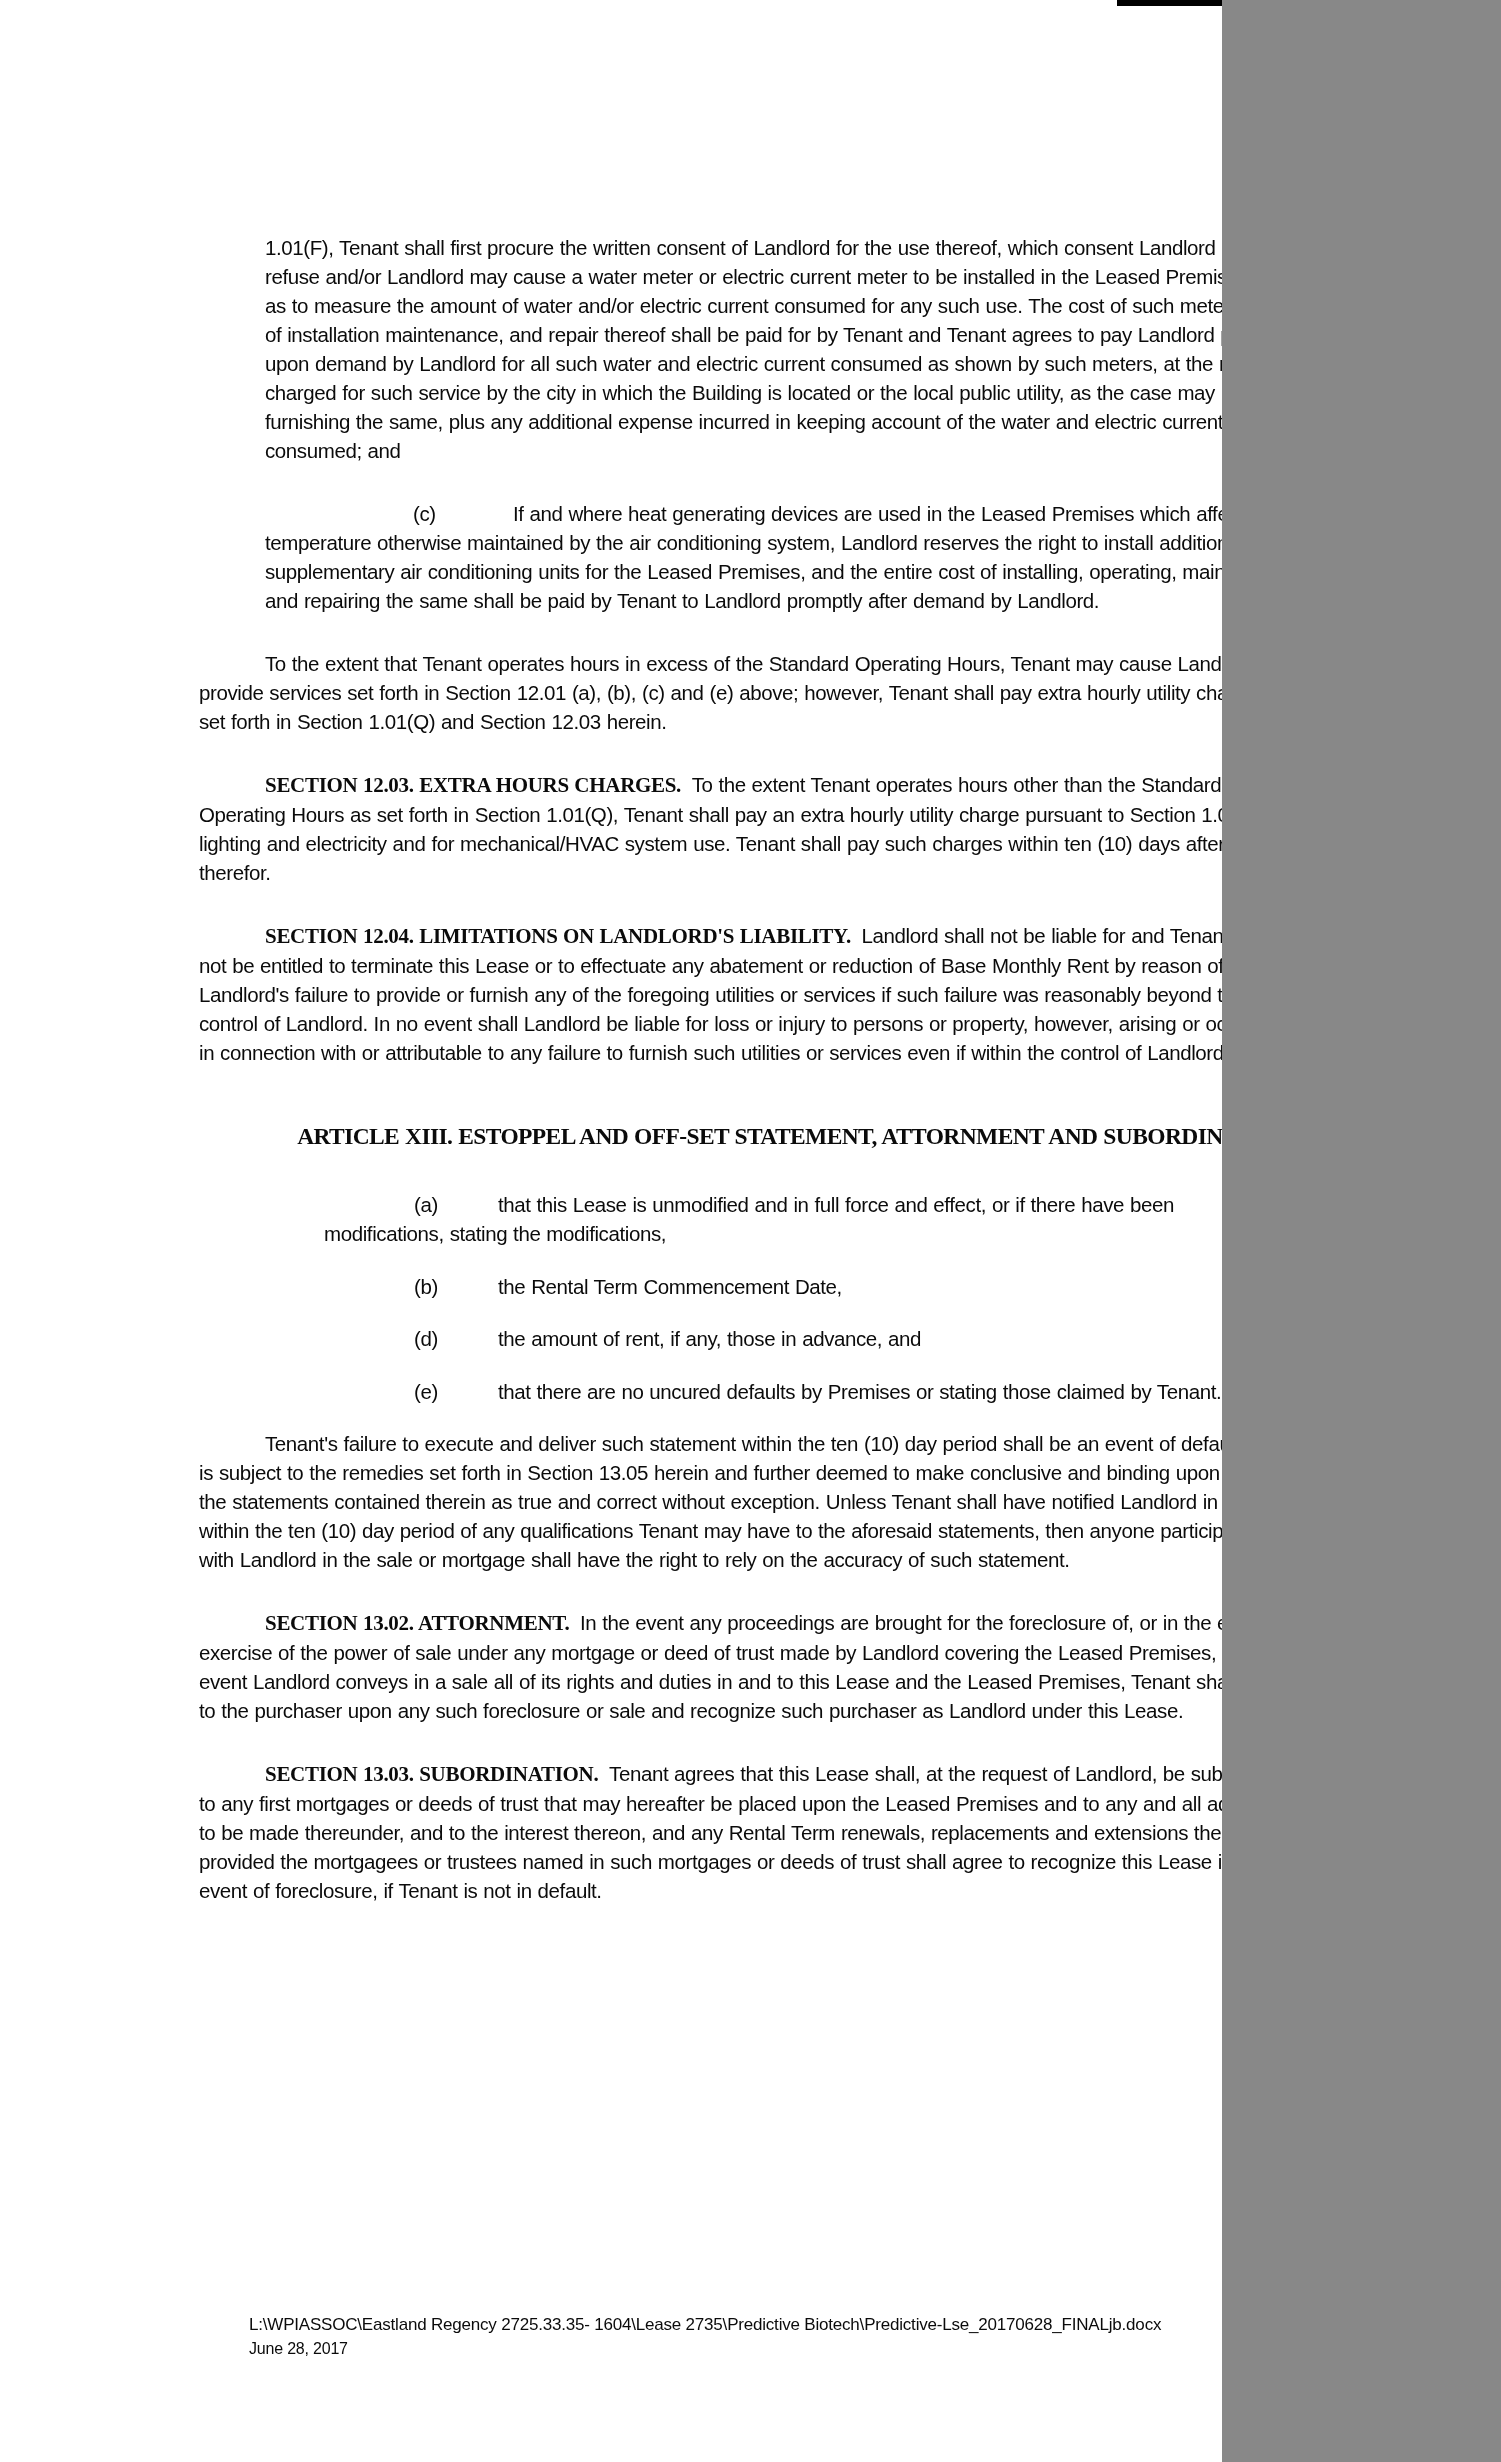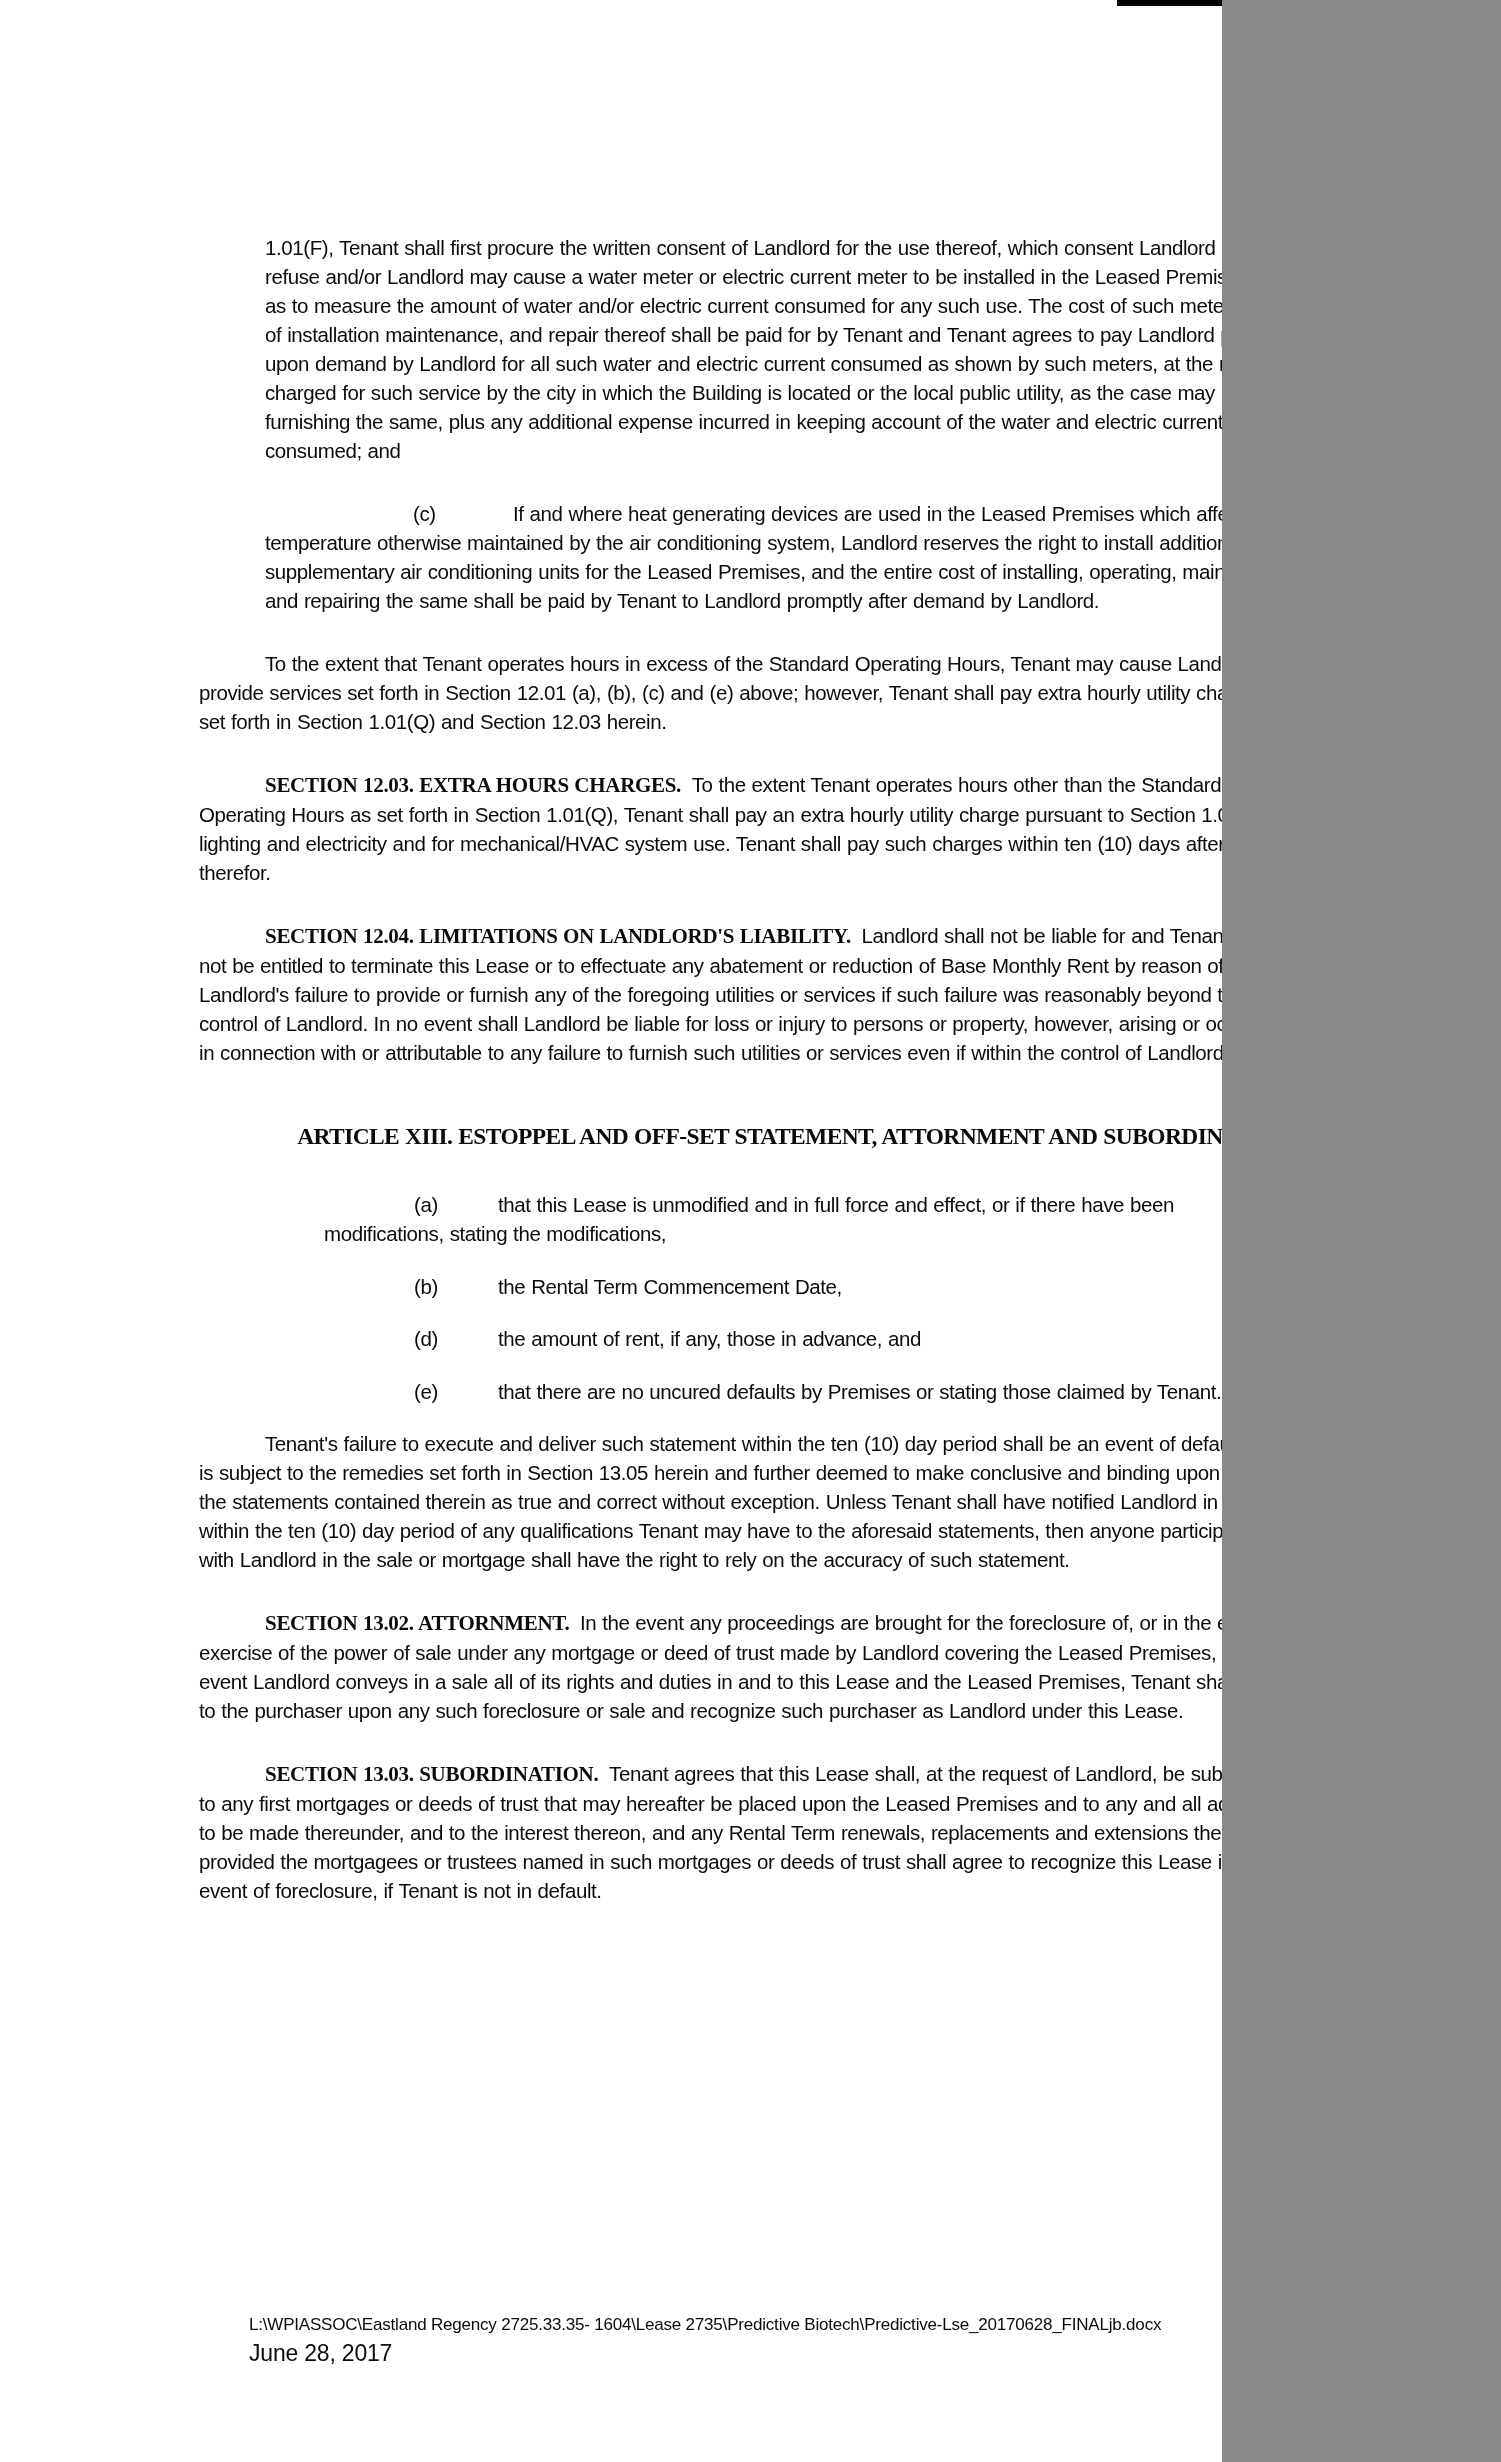--- a/index.html
+++ b/index.html
@@ -32,21 +32,21 @@
     font-size:21px;letter-spacing:-0.3px;margin-right:10.6px;
   }
   .article-heading{
     font-family:"Liberation Serif",serif;font-weight:bold;
     font-size:23.5px;letter-spacing:-0.6px;
     text-align:center;margin:55px 0 39px 94px;text-indent:0;
   }
 
   
   .footer-path{position:absolute;left:249px;top:2315px;font-size:17px;letter-spacing:-0.2px;}
-  .footer-date{position:absolute;left:249px;top:2340px;font-size:23px;letter-spacing:-0.2px;}
+  .footer-date{position:absolute;left:249px;top:2340px;font-size:16px;letter-spacing:-0.2px;}
   .page-number{position:absolute;left:1248px;top:2342px;font-size:17.6px;}
 
   
   .stamp-circle{
     position:absolute;left:1299px;top:2231px;width:167px;height:167px;
     border:10px solid #000;border-radius:50%;box-sizing:border-box;
   }
   .stamp-text{
     position:absolute;left:1299px;width:167px;text-align:right;
     font-weight:bold;font-size:26px;letter-spacing:0.3px;line-height:28px;

